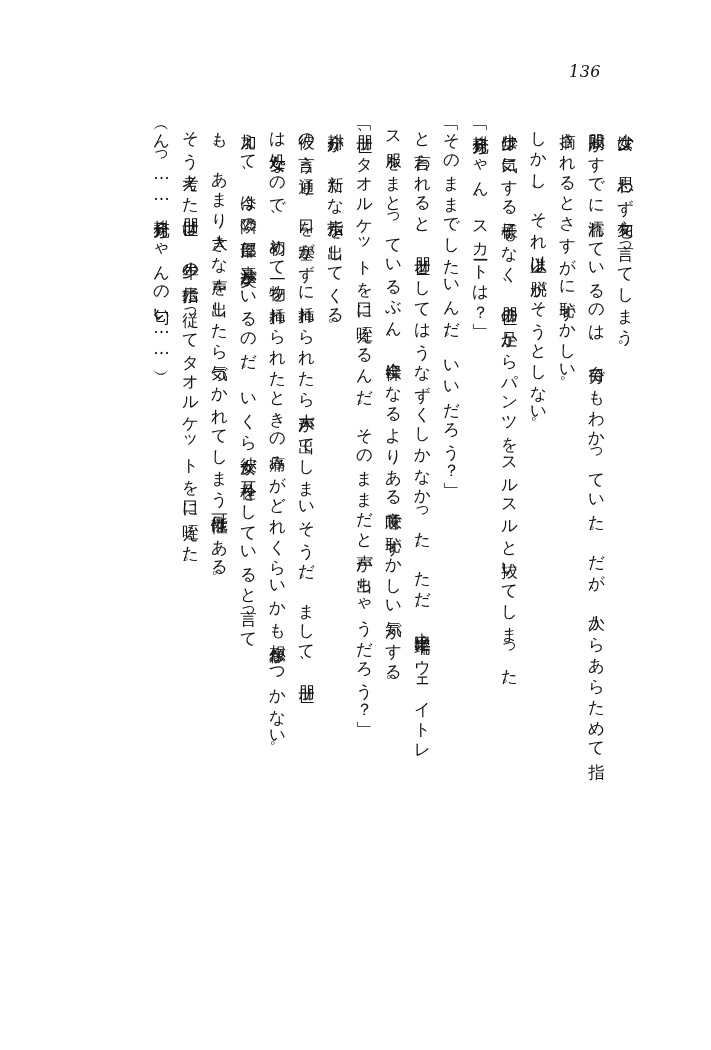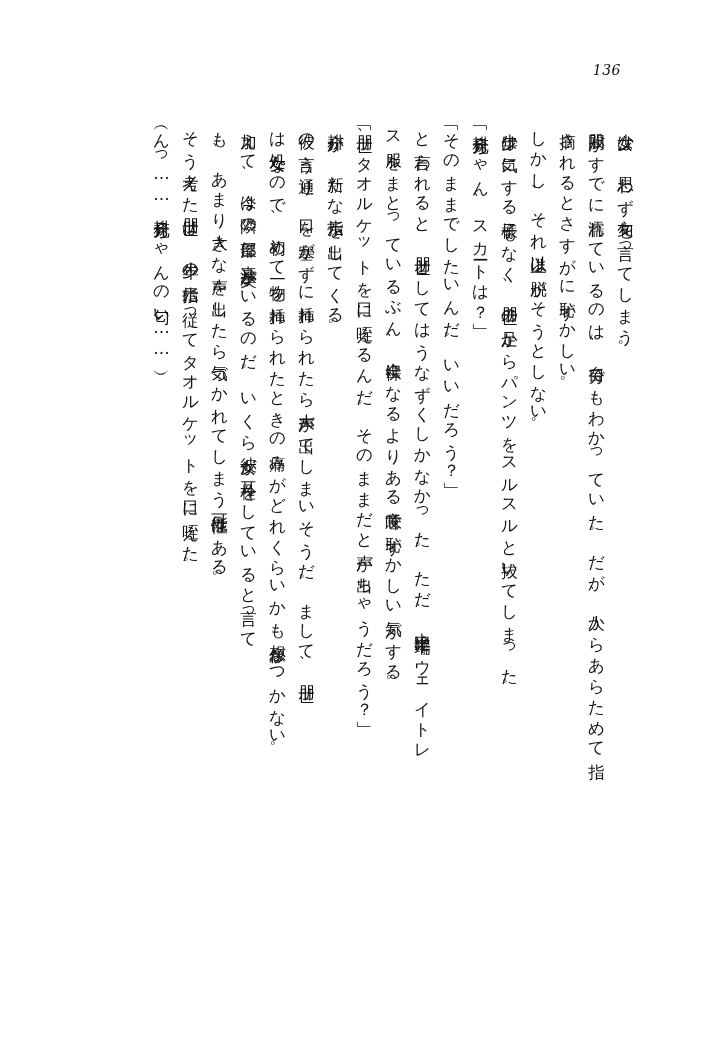--- a/index.html
+++ b/index.html
@@ -17,24 +17,24 @@
   #page {
     position: relative;
     width: 711px;
     height: 1050px;
     background: #ffffff;
   }
   
   #page-number {
     position: absolute;
     top: 62px;
-    right: 90px;
+    right: 110px;
     font-family: "DejaVu Serif", "Liberation Serif", serif;
     font-style: italic;
-    font-size: 14px;
+    font-size: 16px;
     letter-spacing: 0.5px;
     color: #111;
   }
   
   #text-block {
     position: absolute;
     top: 120px;
     right: 78px;
     left: 60px;
     height: 830px;

